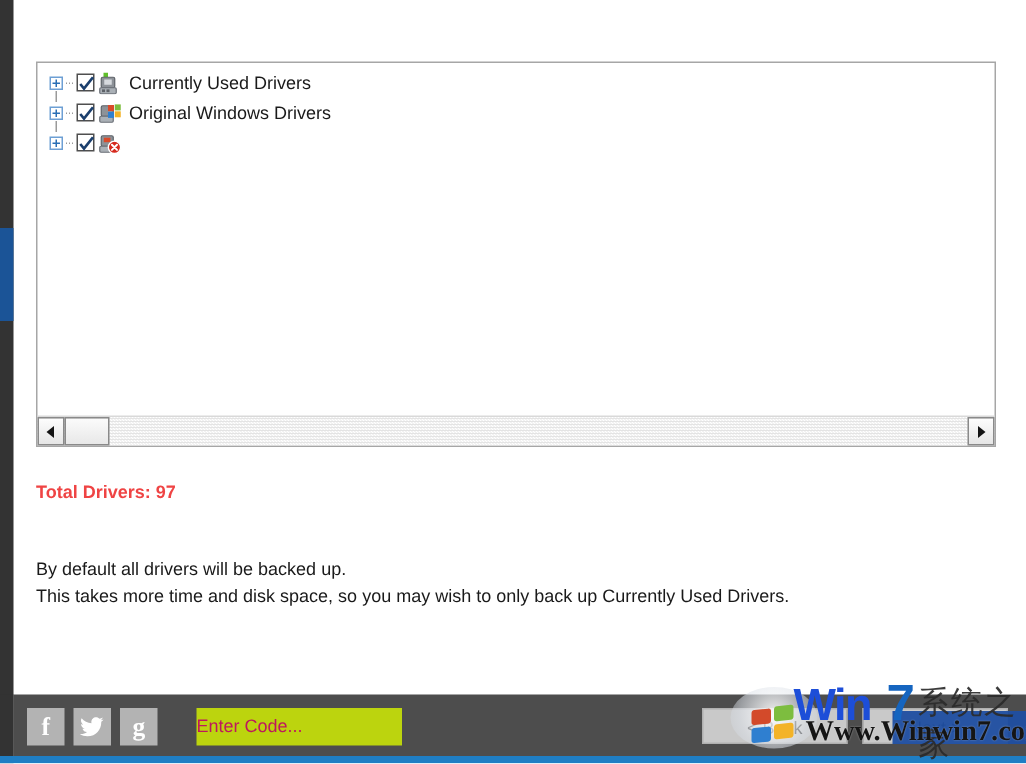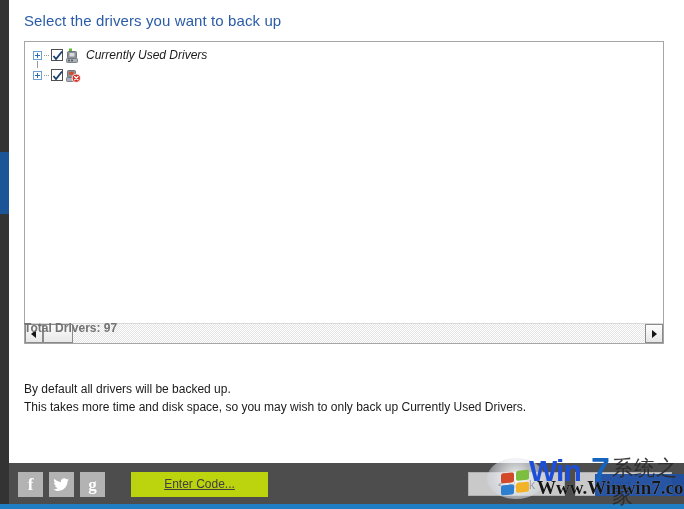--- a/index.html
+++ b/index.html
@@ -39,24 +39,23 @@
     position: absolute; left: 24px; top: 12px;
     font-size: 15px;
     color: #2a5ca8;
     letter-spacing: .1px;
     white-space: nowrap;
   }
 
   
   .tree-panel {
     position: absolute; left: 24px; top: 41px;
-    width: 640px; height: 303px;
+    width: 640px; height: 257px;
     background: #ffffff;
     border: 1px solid #a6a6a6;
-    font-style: italic;
   }
   .tree-body {
     position: absolute; left: 0; top: 0;
     right: 0; bottom: 21px;
     padding: 5px 0 0 8px;
     overflow: hidden;
   }
   .tree-row {
     display: flex;
     align-items: center;
@@ -155,25 +154,25 @@
     background: linear-gradient(#fbfbfb, #e8e8e8);
     border: 1px solid #8a8a8a;
     flex: 0 0 auto;
   }
   .sb-track { flex: 1 1 auto; }
 
   
   .summary {
     position: absolute; left: 24px; top: 320px;
     font-size: 12px;
-    color: #737373;
+    color: #ef4444;
   }
   .summary .bold { font-weight: bold; line-height: 17px; }
   .desc {
-    position: absolute; left: 24px; top: 380px;
+    position: absolute; left: 24px; top: 370px;
     font-size: 12px;
     color: #1a1a1a;
     line-height: 18px;
   }
 
   
   .footer {
     position: absolute; left: 9px; top: 463px;
     width: 675px; height: 41px;
     background: #4d4d4d;
@@ -199,27 +198,26 @@
     font-size: 17px;
     font-weight: bold;
     line-height: 25px;
     text-align: center;
     font-family: "Liberation Serif", serif;
   }
   .enter-code {
     position: absolute; left: 122px; top: 9px;
     width: 137px; height: 25px;
     background: #bcd40e;
-    color: #404040;
+    color: #be185d;
     font-size: 12px;
     line-height: 25px;
-    text-align: center;
+    text-align: left;
     border: none;
     cursor: pointer;
-    text-decoration: underline;
   }
   .nav-back {
     position: absolute; left: 459px; top: 9px;
     width: 97px; height: 24px;
     background: #c9c9c9;
     color: #1d1d1d;
     font-size: 12px;
     line-height: 24px;
     text-align: center;
     border: 1px solid #b0b0b0;
@@ -297,21 +295,20 @@
 </style>
 </head>
 <body>
 
 <div id="root">
 
   <div class="rail"></div>
   <div class="rail-accent"></div>
   <div class="rail-bottom-gap"></div>
 
-  <div class="page-title">Select the drivers you want to back up</div>
 
   <div class="tree-panel">
     <div class="tree-body">
 
       <div class="tree-row">
         <div class="vdots down"></div>
         <div class="expander"></div>
         <div class="dots"></div>
         <div class="chkbox">
           <svg width="12" height="12" viewBox="0 0 12 12" aria-hidden="true">
@@ -324,20 +321,42 @@
             <rect x="1.5" y="3.5" width="9" height="7" rx="1" fill="#8d9298" stroke="#5d6268" stroke-width="0.8"></rect>
             <rect x="3.5" y="5" width="5" height="3.5" fill="#d6dade"></rect>
             <rect x="0.5" y="10.5" width="11" height="4" rx="0.8" fill="#aab0b6" stroke="#6b7077" stroke-width="0.8"></rect>
             <rect x="2" y="11.6" width="2" height="1.8" fill="#5d6268"></rect>
             <rect x="5" y="11.6" width="2" height="1.8" fill="#5d6268"></rect>
           </svg>
         </div>
         <div class="tree-label">Currently Used Drivers</div>
       </div>
 
+      <div class="tree-row">
+        <div class="vdots up"></div>
+        <div class="vdots down"></div>
+        <div class="expander"></div>
+        <div class="dots"></div>
+        <div class="chkbox">
+          <svg width="12" height="12" viewBox="0 0 12 12" aria-hidden="true">
+            <polyline points="1.5,6 4,9 10,1.5" fill="none" stroke="#1b3f6e" stroke-width="1.8"></polyline>
+          </svg>
+        </div>
+        <div class="drv-icon">
+          <svg width="15" height="15" viewBox="0 0 15 15" aria-hidden="true">
+            <rect x="1.5" y="2.5" width="8" height="7" rx="1" fill="#8d9298" stroke="#5d6268" stroke-width="0.8"></rect>
+            <rect x="0.5" y="9.5" width="9" height="4" rx="0.8" fill="#aab0b6" stroke="#6b7077" stroke-width="0.8"></rect>
+            <rect x="6" y="2" width="4" height="4" fill="#d94a2a"></rect>
+            <rect x="10.5" y="1.6" width="4" height="4" fill="#7dbd3f"></rect>
+            <rect x="6" y="6.6" width="4" height="4" fill="#2f7fd0"></rect>
+            <rect x="10.5" y="6.2" width="4" height="4" fill="#f3b328"></rect>
+          </svg>
+        </div>
+        <div class="tree-label">Original Windows Drivers</div>
+      </div>
 
       <div class="tree-row">
         <div class="vdots up"></div>
         <div class="expander"></div>
         <div class="dots"></div>
         <div class="chkbox">
           <svg width="12" height="12" viewBox="0 0 12 12" aria-hidden="true">
             <polyline points="1.5,6 4,9 10,1.5" fill="none" stroke="#1b3f6e" stroke-width="1.8"></polyline>
           </svg>
         </div>

